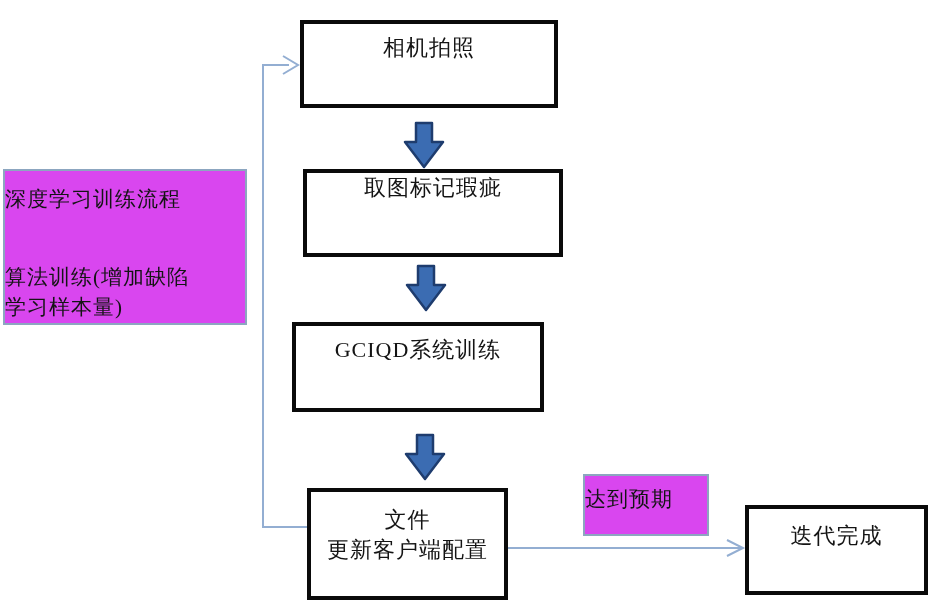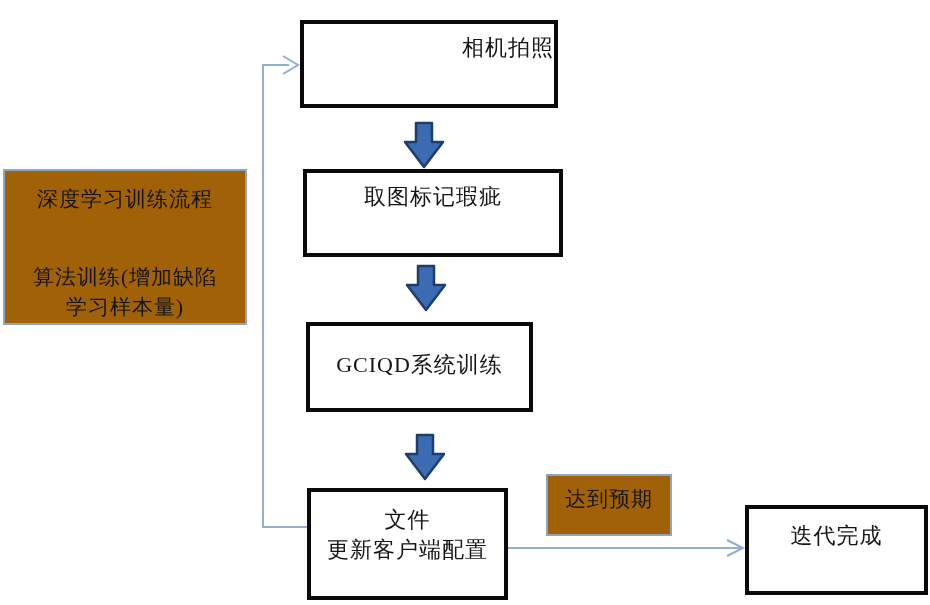--- a/index.html
+++ b/index.html
@@ -33,39 +33,39 @@
   .node {
     position: absolute;
     box-sizing: border-box;
     border: 4px solid var(--node-border, #0a0a0a);
     background: #ffffff;
     text-align: center;
     font-size: 22px;
     letter-spacing: 1px;
     line-height: 30px;
   }
-  #node-camera  { left: 300px; top: 20px;  width: 258px; height: 88px;  padding-top: 9px; text-align: right;  }
-  #node-mark    { left: 303px; top: 169px; width: 260px; height: 88px;  padding-top: 9px;  }
-  #node-train   { left: 306px; top: 322px; width: 227px; height: 90px;  padding-top: 24px;  }
+  #node-camera  { left: 300px; top: 20px;  width: 258px; height: 88px;  padding-top: 9px;  }
+  #node-mark    { left: 303px; top: 169px; width: 260px; height: 88px;  padding-top: 0;  }
+  #node-train   { left: 292px; top: 322px; width: 252px; height: 90px;  padding-top: 9px;  }
   #node-update  { left: 307px; top: 488px; width: 201px; height: 112px; padding-top: 13px; }
   #node-done    { left: 745px; top: 505px; width: 183px; height: 90px;  padding-top: 12px; }
 
   
   .note {
     position: absolute;
     box-sizing: border-box;
     border: 2px solid var(--note-border, #8ca6c0);
-    background: #a16207;
-    text-align: center;
+    background: #d946ef;
+    text-align: left;
     font-size: 21px;
     letter-spacing: 1px;
     line-height: 30px;
   }
   #side-note  { left: 3px;   top: 169px; width: 244px; height: 156px; padding-top: 13px; }
-  #edge-label { left: 546px; top: 474px; width: 126px; height: 62px;  padding-top: 8px;  }
+  #edge-label { left: 583px; top: 474px; width: 126px; height: 62px;  padding-top: 8px;  }
   .note-line.gap { margin-top: 48px; }
 
   
   .block-arrow {
     position: absolute;
     width: 42px;
     height: 48px;
   }
   .block-arrow polygon {
     fill: var(--block-arrow-fill, #3b6cb2);

